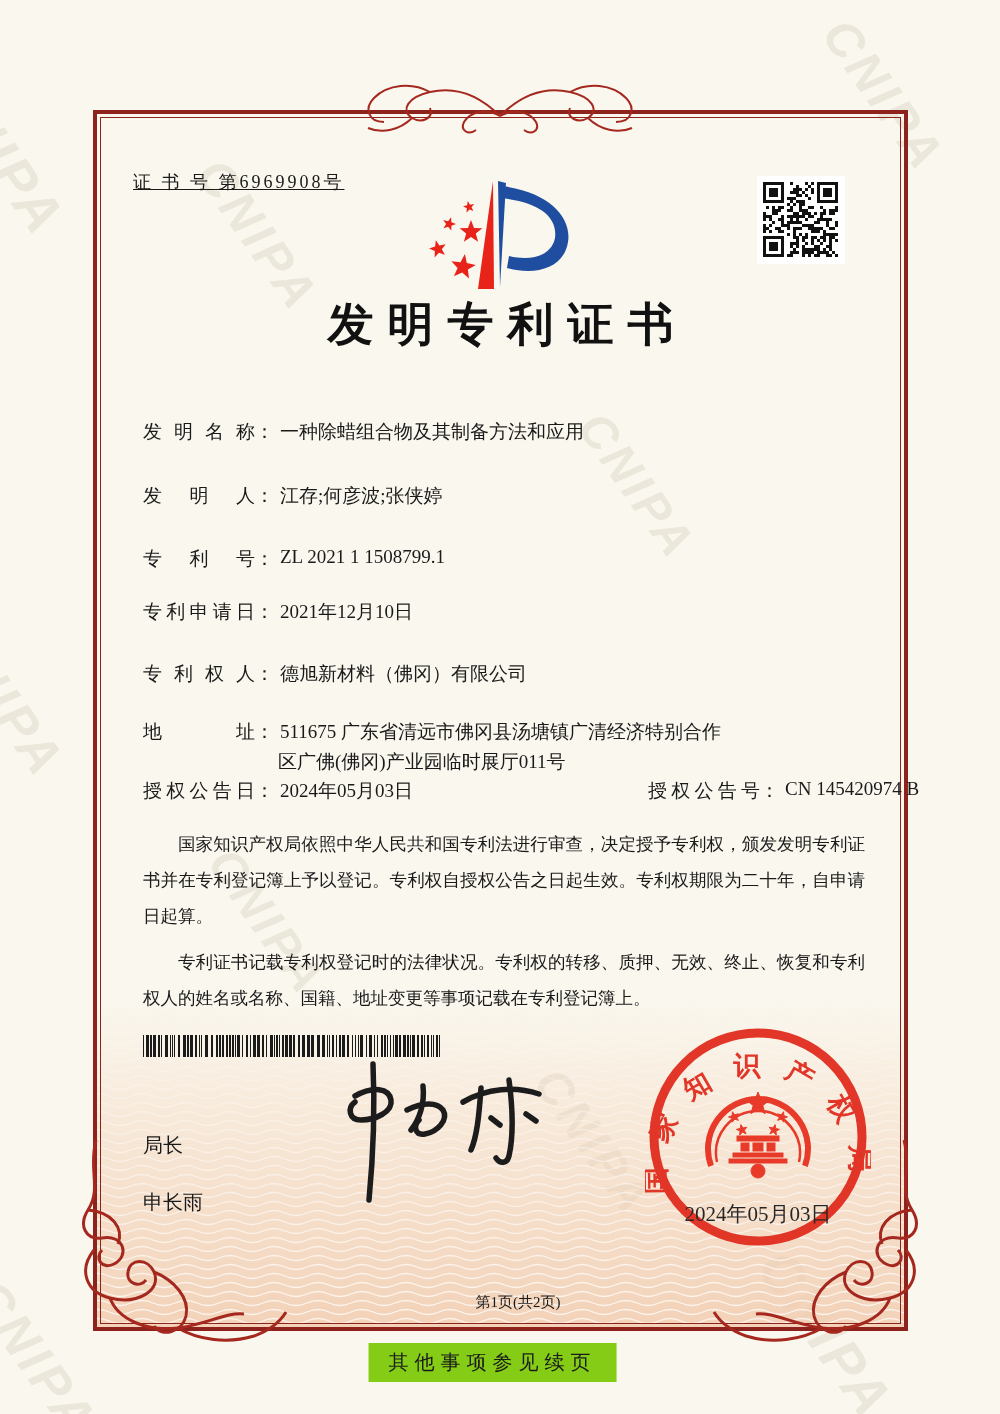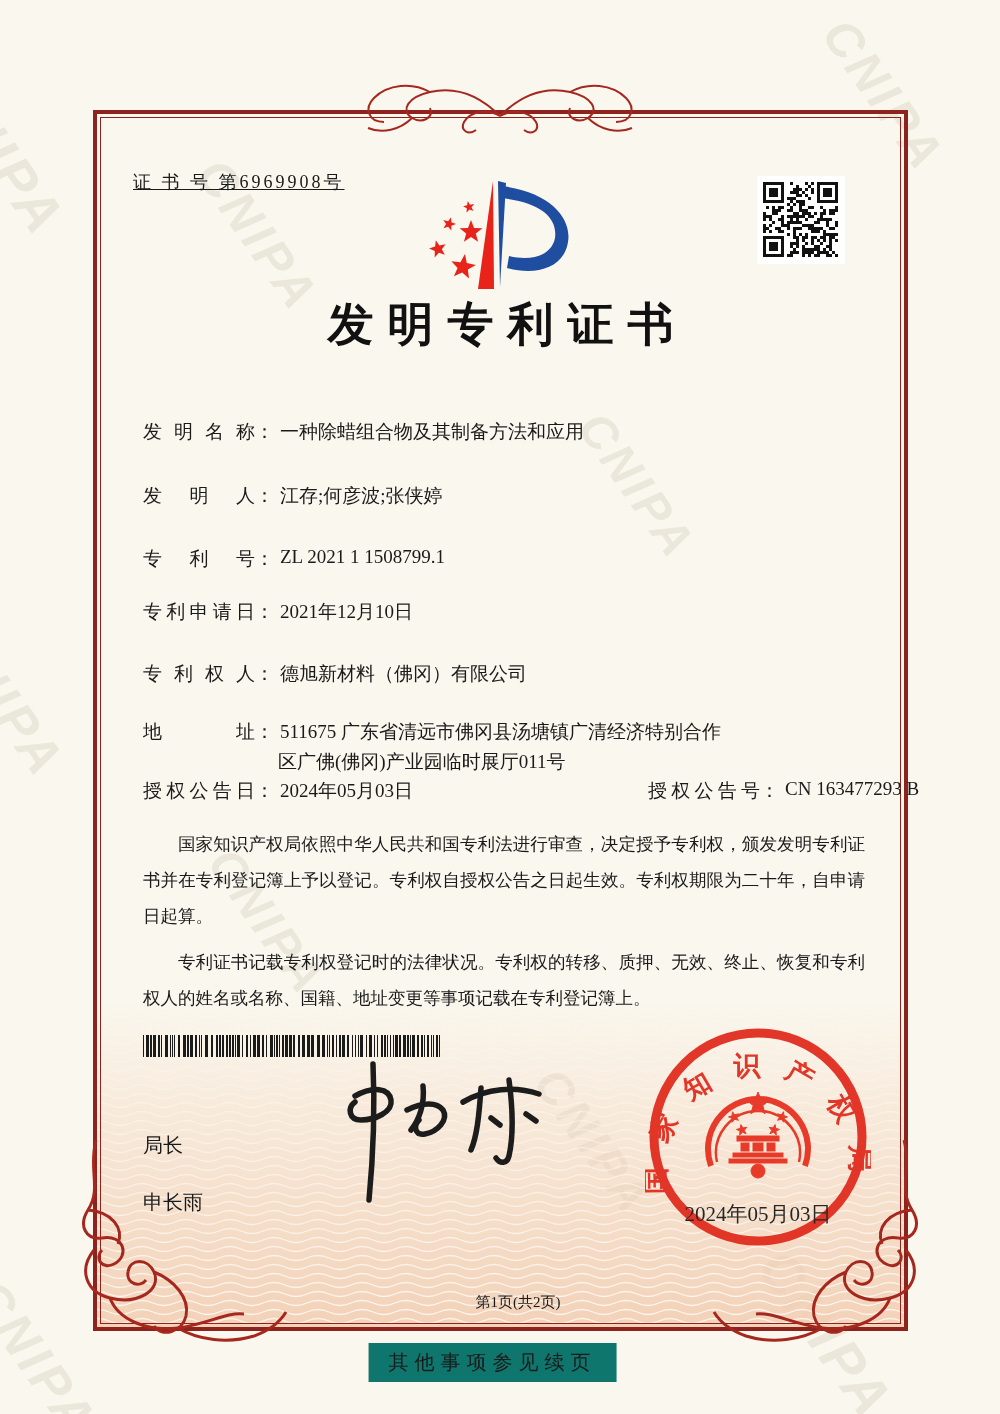--- a/index.html
+++ b/index.html
@@ -70,21 +70,21 @@
   #barcode{left:143px;top:1035px;width:297px;height:22px;}
   #director-label{left:143px;top:1117px;font-size:20px;
     font-family:"Liberation Sans","DejaVu Sans",sans-serif;margin-top:15px;}
   #director-name{left:143px;top:1161px;font-size:20px;
     font-family:"Liberation Sans","DejaVu Sans",sans-serif;margin-top:28px;}
   #signature{left:295px;top:1058px;}
   #seal{left:645px;top:1024px;}
   #page-info{left:93px;top:1293px;width:850px;text-align:center;font-size:15px;}
   #continuation{
     left:50%;top:1343px;transform:translateX(-53%);
-    background:#0f766e;padding:6px 20px;font-size:20px;letter-spacing:6px;
+    background:#84cc16;padding:6px 20px;font-size:20px;letter-spacing:6px;
   }
   
   .flourish path{stroke:#a5281f;fill:none;}
 </style>
 </head>
 <body>
 
 <div class="wm" style="left:-30px;top:55px;font-size:56px">CNIPA</div>
 <div class="wm" style="left:232px;top:148px;font-size:50px">CNIPA</div>
 <div class="wm" style="left:858px;top:8px;font-size:50px">CNIPA</div>
@@ -435,21 +435,21 @@
 <div class="row" style="top:661px">
   <span class="lab">专利权人</span><span class="colon">：</span><span class="val">德旭新材料（佛冈）有限公司</span>
 </div>
 <div class="row" style="top:719px">
   <span class="lab">地址</span><span class="colon">：</span><span class="val">511675 广东省清远市佛冈县汤塘镇广清经济特别合作</span>
 </div>
 <div class="addr2">区广佛(佛冈)产业园临时展厅011号</div>
 <div class="row" style="top:778px">
   <span class="lab">授权公告日</span><span class="colon">：</span><span class="val">2024年05月03日</span>
   <span class="col2">
-    <span class="lab">授权公告号</span><span class="colon">：</span><span class="val">CN 163477293 B</span>
+    <span class="lab">授权公告号</span><span class="colon">：</span><span class="val">CN 145420974 B</span>
   </span>
 </div>
 
 <div id="legal" class="abs">
   <p>国家知识产权局依照中华人民共和国专利法进行审查，决定授予专利权，颁发发明专利证书并在专利登记簿上予以登记。专利权自授权公告之日起生效。专利权期限为二十年，自申请日起算。</p>
   <p>专利证书记载专利权登记时的法律状况。专利权的转移、质押、无效、终止、恢复和专利权人的姓名或名称、国籍、地址变更等事项记载在专利登记簿上。</p>
 </div>
 
 <svg id="barcode" class="abs" width="297" height="22">
     <rect x="0" y="0" width="1" height="22" fill="#1b1b1b"></rect>

